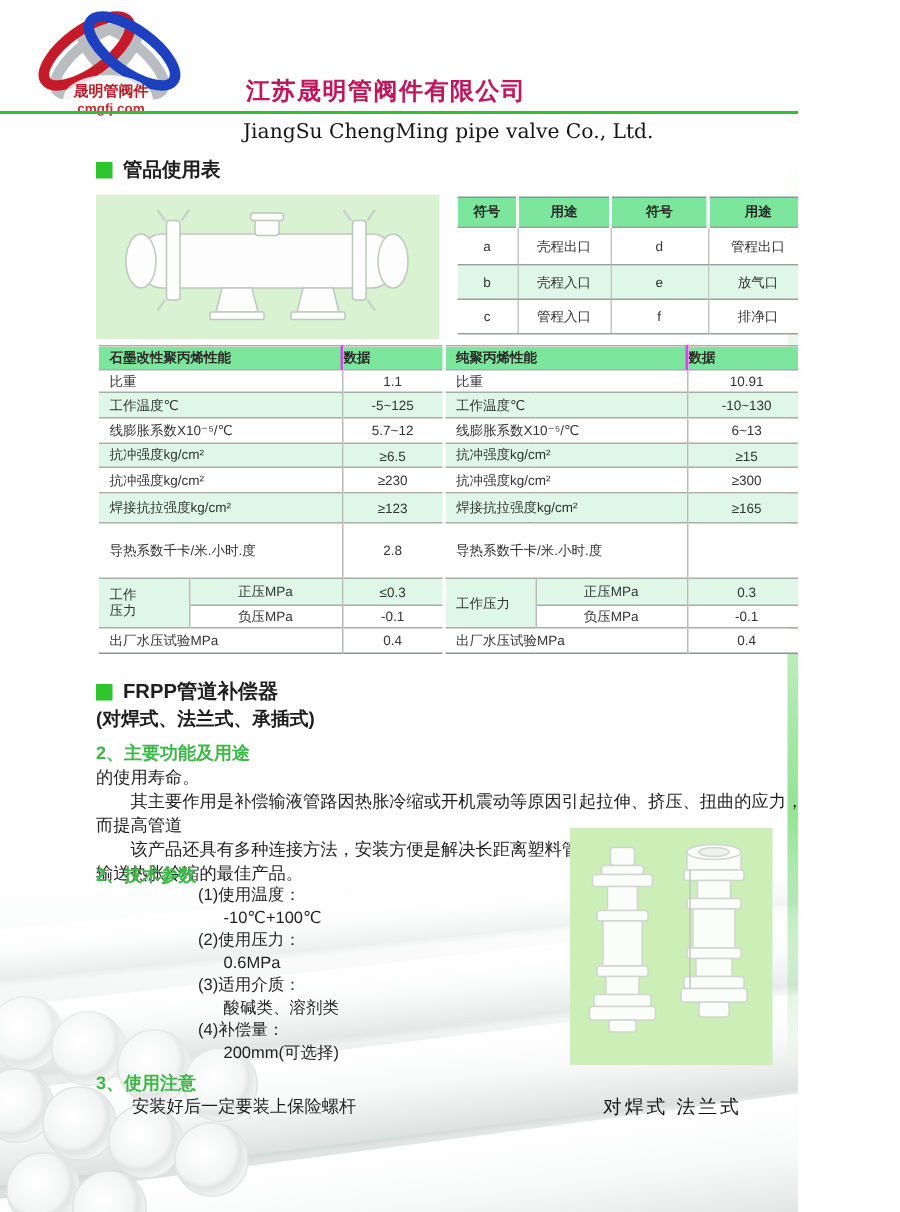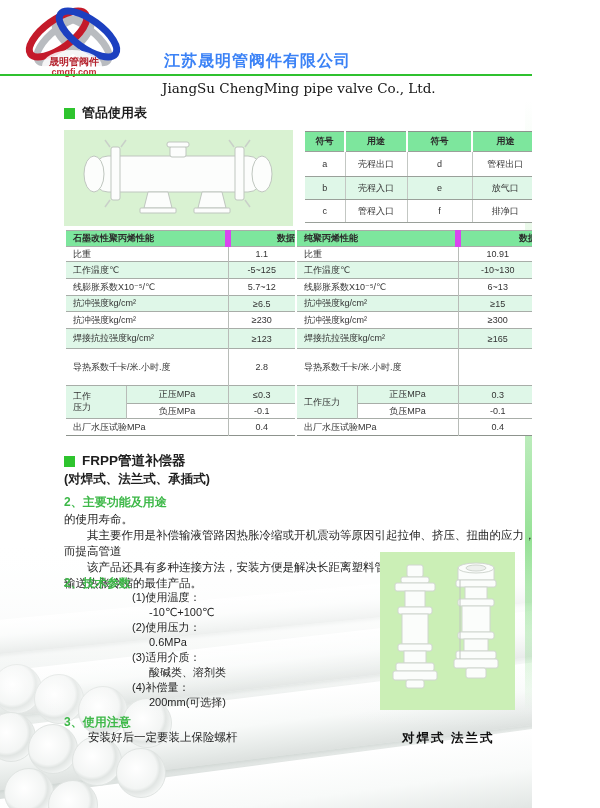--- a/index.html
+++ b/index.html
@@ -4,53 +4,53 @@
 <style>
   html,body{margin:0;padding:0;background:#fff;}
   .page{position:relative;width:532px;height:808px;background:#fff;overflow:hidden;
         font-family:"Liberation Sans","DejaVu Sans",sans-serif;color:#222;}
   .page > *{position:absolute;z-index:1;}
 
   
   .logo{left:16px;top:2px;width:112px;height:84px;}
   .logo-text{left:34px;top:56px;width:80px;text-align:center;font-weight:bold;color:#b5232e;font-size:10px;line-height:11px;}
   .logo-site{left:34px;top:67px;width:80px;text-align:center;color:#c22f38;font-size:9px;font-weight:bold;}
-  .company-cn{left:164px;top:51px;font-size:16px;font-weight:bold;color:#3b82f6;letter-spacing:1px;}
+  .company-cn{left:164px;top:51px;font-size:16px;font-weight:bold;color:#be185d;letter-spacing:1px;}
   .divider{left:0;top:74px;width:600px;height:2px;background:#2fc12f;}
   .company-en{left:162px;top:80px;font-size:13.5px;font-family:"DejaVu Serif","Liberation Serif",serif;color:#141414;}
 
   
   .sec-title{display:flex;align-items:center;gap:7px;font-size:13px;font-weight:bold;color:#1e1e1e;}
   .bullet{width:11px;height:11px;background:#2ec42e;flex:none;}
   #sec1{left:64px;top:104px;}
   #sec2{left:64px;top:452px;font-size:13.5px;}
   .frpp-sub{left:64px;top:471px;font-size:12.5px;font-weight:bold;color:#1e1e1e;}
   .h-green{font-weight:bold;font-size:12px;color:#3db848;left:64px;}
   #h-func{top:494px;} #h-param{top:575px;} #h-note{top:714px;}
 
   
   .exchanger-panel{left:64px;top:130px;width:229px;height:96px;background:#d9f2d2;}
   .product-panel{left:380px;top:552px;width:135px;height:158px;background:#cbefb6;}
-  .product-caption{left:402px;top:730px;font-size:12.5px;font-weight:bold;color:#101010;letter-spacing:2px;}
+  .product-caption{left:402px;top:730px;font-size:12.5px;font-weight:normal;color:#101010;letter-spacing:2px;}
 
   
   table{border-collapse:collapse;table-layout:fixed;font-size:9px;color:#333;}
   td{padding:0;overflow:hidden;}
   .usage{left:305px;top:131px;width:233px;border-top:1px solid #8d938d;border-bottom:1px solid #8d938d;}
   .usage td{text-align:center;border-bottom:1px solid #9aa09a;}
   .usage .uh{background:#7de69d;font-weight:bold;color:#2b2b2b;}
   .usage .uh + .uh{border-left:2px solid #fff;}
   .usage .vc{border-left:1px solid #c3c7c3;}
 
   .spec{top:230px;border-top:1px solid #8d938d;border-bottom:1px solid #8d938d;}
   #spec-left{left:66px;width:229px;}
   #spec-right{left:297px;width:240px;}
   .spec td{border-top:1px solid #a8ada8;}
   .spec .sh{background:#7de69d;font-weight:bold;color:#2b2b2b;text-align:left;padding-left:7px;}
-  .spec .sh-data{text-align:right;padding-left:0;border-left:6px solid #d946ef;}
+  .spec .sh-data{text-align:left;padding-left:0;border-left:2px solid #d946ef;}
   .spec .lbl{text-align:left;padding-left:7px;}
   .spec .val,.spec .sub{text-align:center;border-left:1px solid #b8bcb8;}
   .spec .plabel{white-space:pre-line;line-height:11px;}
 
   
   .para{left:64px;top:511px;width:486px;font-size:11.5px;line-height:16px;color:#1f1f1f;}
   .params{left:88px;top:590px;font-size:11px;line-height:15px;color:#1f1f1f;margin-left:44px;}
   .params .pv{padding-left:17px;}
   .note{left:88px;top:730px;font-size:11.5px;color:#1f1f1f;}
 

